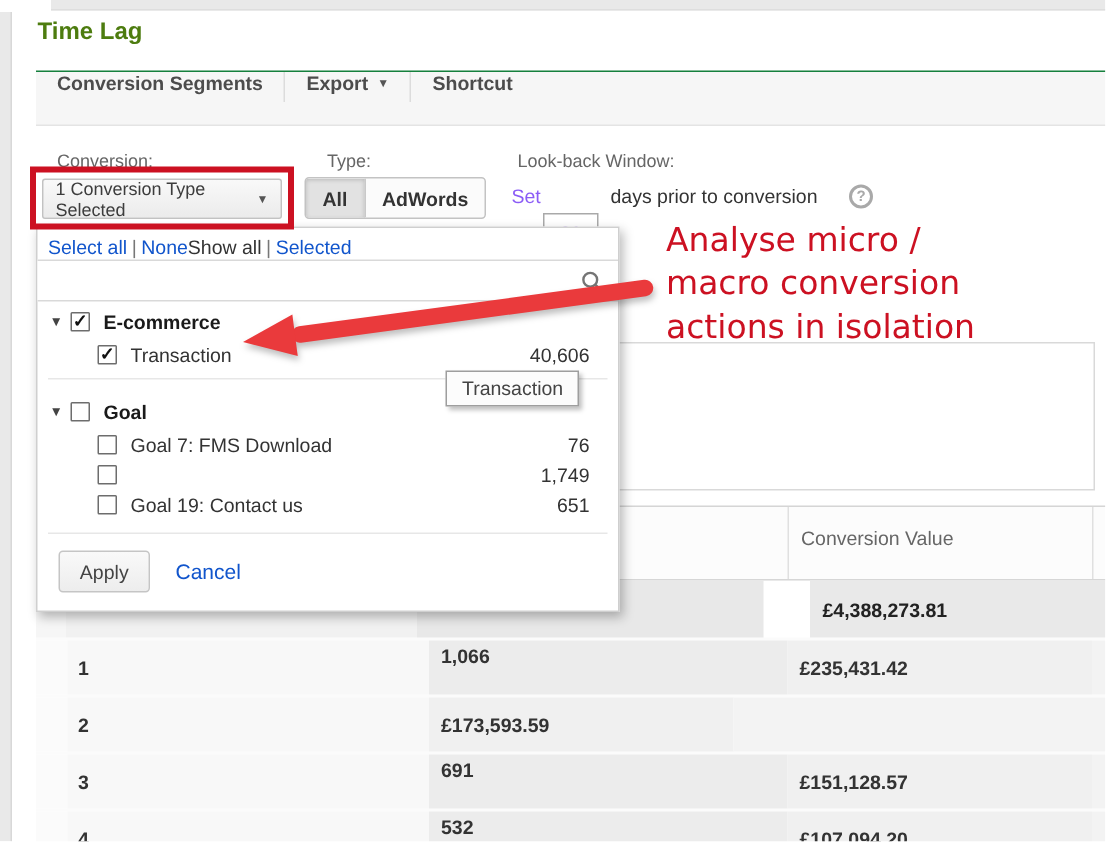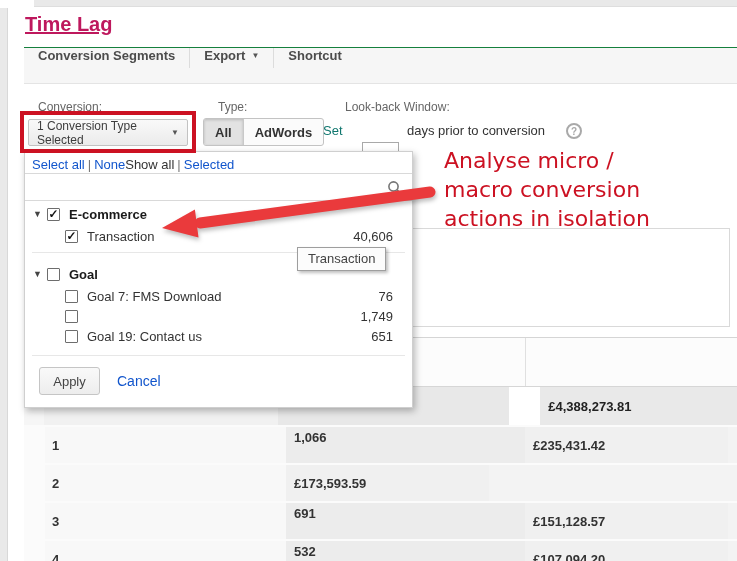--- a/index.html
+++ b/index.html
@@ -7,42 +7,42 @@
   html,body{ background:#fff; }
   body{ font-family:"Liberation Sans", sans-serif; color:#333; }
   .stage{ position:relative; width:737px; height:561px; overflow:hidden; background:#fff; }
   .abs{ position:absolute; }
 
   
   .top-strip{ left:34px; top:0; width:703px; height:7px; background:#e9e9e9; border-bottom:1px solid #dedede; }
   .left-rail{ left:0; top:8px; width:8px; height:553px; background:#e9e9e9; border-right:1px solid #d8d8d8; }
 
   
-  .page-title{ left:25px; top:13px; font-size:20px; font-weight:bold; color:#be185d;text-decoration:underline; }
+  .page-title{ left:25px; top:13px; font-size:16px; font-weight:bold; color:#4d7c0f; }
   .toolbar{ left:24px; top:47px; width:713px; height:37px; background:#f6f6f6;
             border-top:1px solid #15803d; border-bottom:1px solid #e4e4e4;
             display:flex; align-items:flex-start; }
   .tb-item{ padding:0 14px; font-size:13px; font-weight:bold; color:#4c4c4c; cursor:pointer; display:flex; align-items:center; gap:6px; }
   .tb-sep{ width:1px; height:20px; background:#dcdcdc; }
   .caret{ font-size:8px; color:#555; line-height:1; }
 
   
   .ctl-label{ font-size:12px; color:#666; }
   .lbl-conversion{ left:38px; top:100px; }
   .lbl-type{ left:218px; top:100px; }
   .lbl-lookback{ left:345px; top:100px; }
   .red-rect{ left:20px; top:111px; width:176px; height:42px; border:4px solid var(--red); z-index:30; pointer-events:none; }
   .dropdown-btn{ left:28px; top:119px; width:160px; height:27px; display:flex; align-items:center; justify-content:space-between;
                  padding:0 8px; background:linear-gradient(#f9f9f9,#ebebeb); border:1px solid #c2c2c2; border-radius:2px;
                  font-size:12px; color:#3d3d3d; cursor:pointer; }
   .type-group{ left:203px; top:118px; height:28px; display:flex; border:1px solid #c3c3c3; border-radius:3px; overflow:hidden; background:#fbfbfb; }
   .type-btn{ padding:0 11px; display:flex; align-items:center; font-size:13px; font-weight:bold; color:#333; cursor:pointer; }
   .type-btn.selected{ background:#e2e2e2; box-shadow:inset 0 1px 3px rgba(0,0,0,.18); }
   .type-btn + .type-btn{ border-left:1px solid #c9c9c9; }
-  .set-label{ left:323px; top:123px; font-size:13px; color:#0f766e; }
+  .set-label{ left:341px; top:123px; font-size:13px; color:#8b5cf6; }
   .lookback-input{ left:362px; top:118px; width:37px; height:26px; border:1px solid #a9a9a9; font-size:13px; text-align:center; color:#6d28d9; font-family:"Liberation Sans",sans-serif;margin-top:24px; }
   .lookback-suffix{ left:407px; top:123px; font-size:13px; color:#333; }
   .help-icon{ left:566px; top:123px; width:16px; height:16px; border:2px solid #a9a9a9; border-radius:50%;
               color:#a9a9a9; font-size:10px; font-weight:bold; display:flex; align-items:center; justify-content:center; cursor:pointer; }
 
   
   .annotation{ left:444px; top:146px; font-family:"DejaVu Sans", sans-serif; font-size:22px; line-height:29px; color:var(--red); z-index:6; }
 
   
   .chart-box{ left:30px; top:228px; width:700px; height:99px; background:#fff; border:1px solid #d9d9d9; }
@@ -146,20 +146,21 @@
     <div>actions in isolation</div>
   </div>
 
   <div class="abs chart-box"></div>
 
   <div class="abs ga-table">
     <div class="trow thead">
       <div class="cell c0"></div>
       <div class="cell c1"></div>
       <div class="cell c2"></div>
+      <div class="cell c3">Conversion Value</div>
       <div class="cell c4"></div>
     </div>
     <div class="trow drow totals">
       <div class="cell c0"></div>
       <div class="cell c1"></div>
       <div class="cell c2"></div>
       <div class="cell c3">£4,388,273.81</div>
       <div class="cell c4"></div>
     </div>
     <div class="trow drow body-row">

